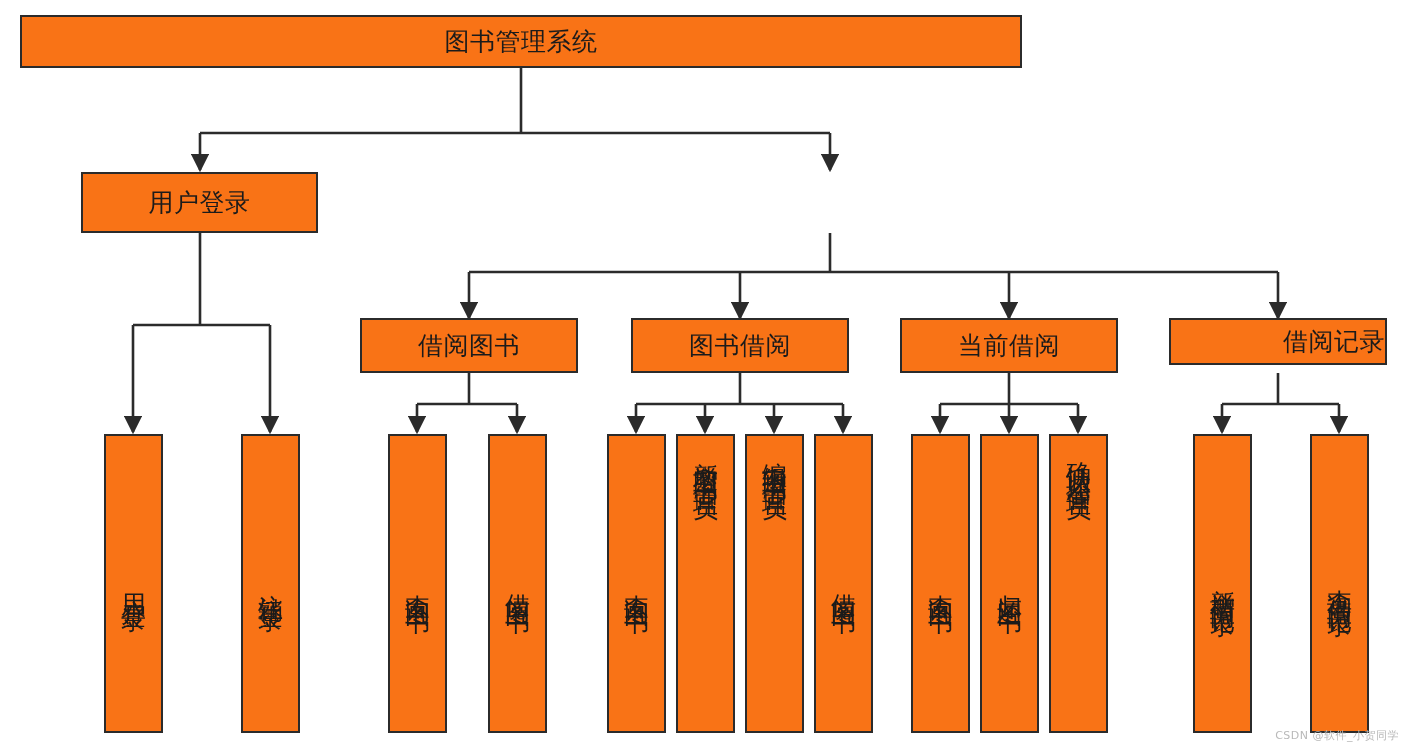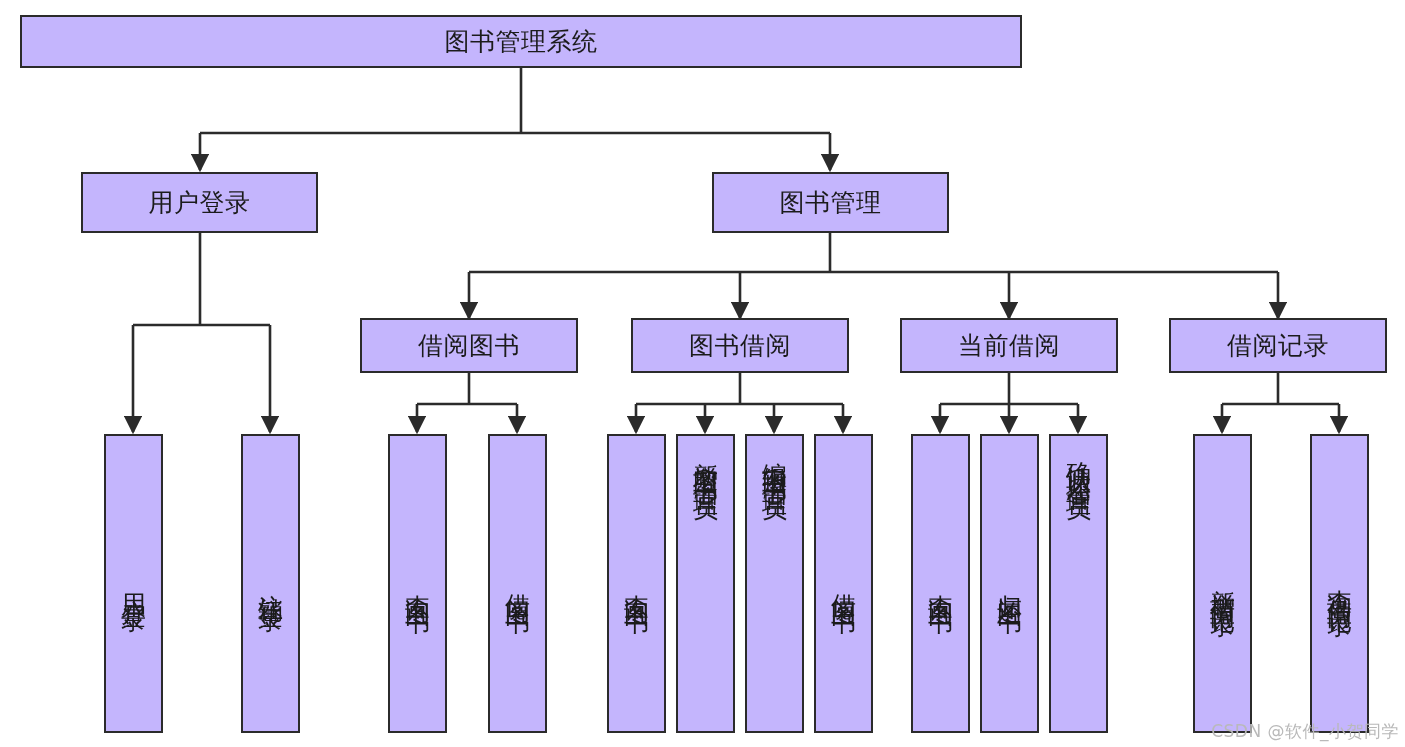--- a/index.html
+++ b/index.html
@@ -22,21 +22,21 @@
     position: absolute;
     left: 0;
     top: 0;
     width: 1405px;
     height: 747px;
     pointer-events: none;
   }
   .node {
     position: absolute;
     box-sizing: border-box;
-    background: #c4b5fd;
+    background: #f97316;
     border: 2.5px solid #2b2b2b;
     display: flex;
     align-items: center;
     justify-content: center;
     overflow: hidden;
   }
   .node-label {
     font-family: "DejaVu Sans", "Liberation Sans", sans-serif;
     color: #1b1b1b;
     line-height: 1.16;
@@ -74,21 +74,21 @@
     font-size: 25px;
     letter-spacing: 5px;
     line-height: 1;
     white-space: nowrap;
   }
   #watermark {
     position: absolute;
     right: 6px;
     bottom: 4px;
     font-family: "DejaVu Sans", "Liberation Sans", sans-serif;
-    font-size: 17px;
+    font-size: 11px;
     color: #b9b9b9;
     letter-spacing: 0.5px;
     white-space: nowrap;
     user-select: none;
   }
 </style>
 </head>
 <body>
 
 <div id="diagram-root">
@@ -143,34 +143,31 @@
     </g>
   </svg>
 
   <div class="node h root" style="left:20px; top:15px; width:1002px; height:53px;">
     <span class="node-label">图书管理系统</span>
   </div>
 
   <div class="node h" style="left:81px; top:172px; width:237px; height:61px;">
     <span class="node-label">用户登录</span>
   </div>
-  <div class="node h" style="left:712px; top:172px; width:237px; height:61px;">
-    <span class="node-label">图书管理</span>
-  </div>
 
   <div class="node h" style="left:360px; top:318px; width:218px; height:55px;">
     <span class="node-label">借阅图书</span>
   </div>
   <div class="node h" style="left:900px; top:318px; width:218px; height:55px;">
     <span class="node-label">当前借阅</span>
   </div>
   <div class="node h" style="left:631px; top:318px; width:218px; height:55px;">
     <span class="node-label">图书借阅</span>
   </div>
-  <div class="node h" style="left:1169px; top:318px; width:218px; height:55px;">
+  <div class="node h" style="left:1169px; top:318px; width:218px; height:47px;justify-content:flex-end;">
     <span class="node-label">借阅记录</span>
   </div>
 
   <div class="node v" style="left:104px; top:434px; width:59px; height:299px;">
     <div class="vtext-wrap">
       <span class="node-label">用户登录</span>
     </div>
   </div>
   <div class="node v" style="left:241px; top:434px; width:59px; height:299px;">
     <div class="vtext-wrap">

